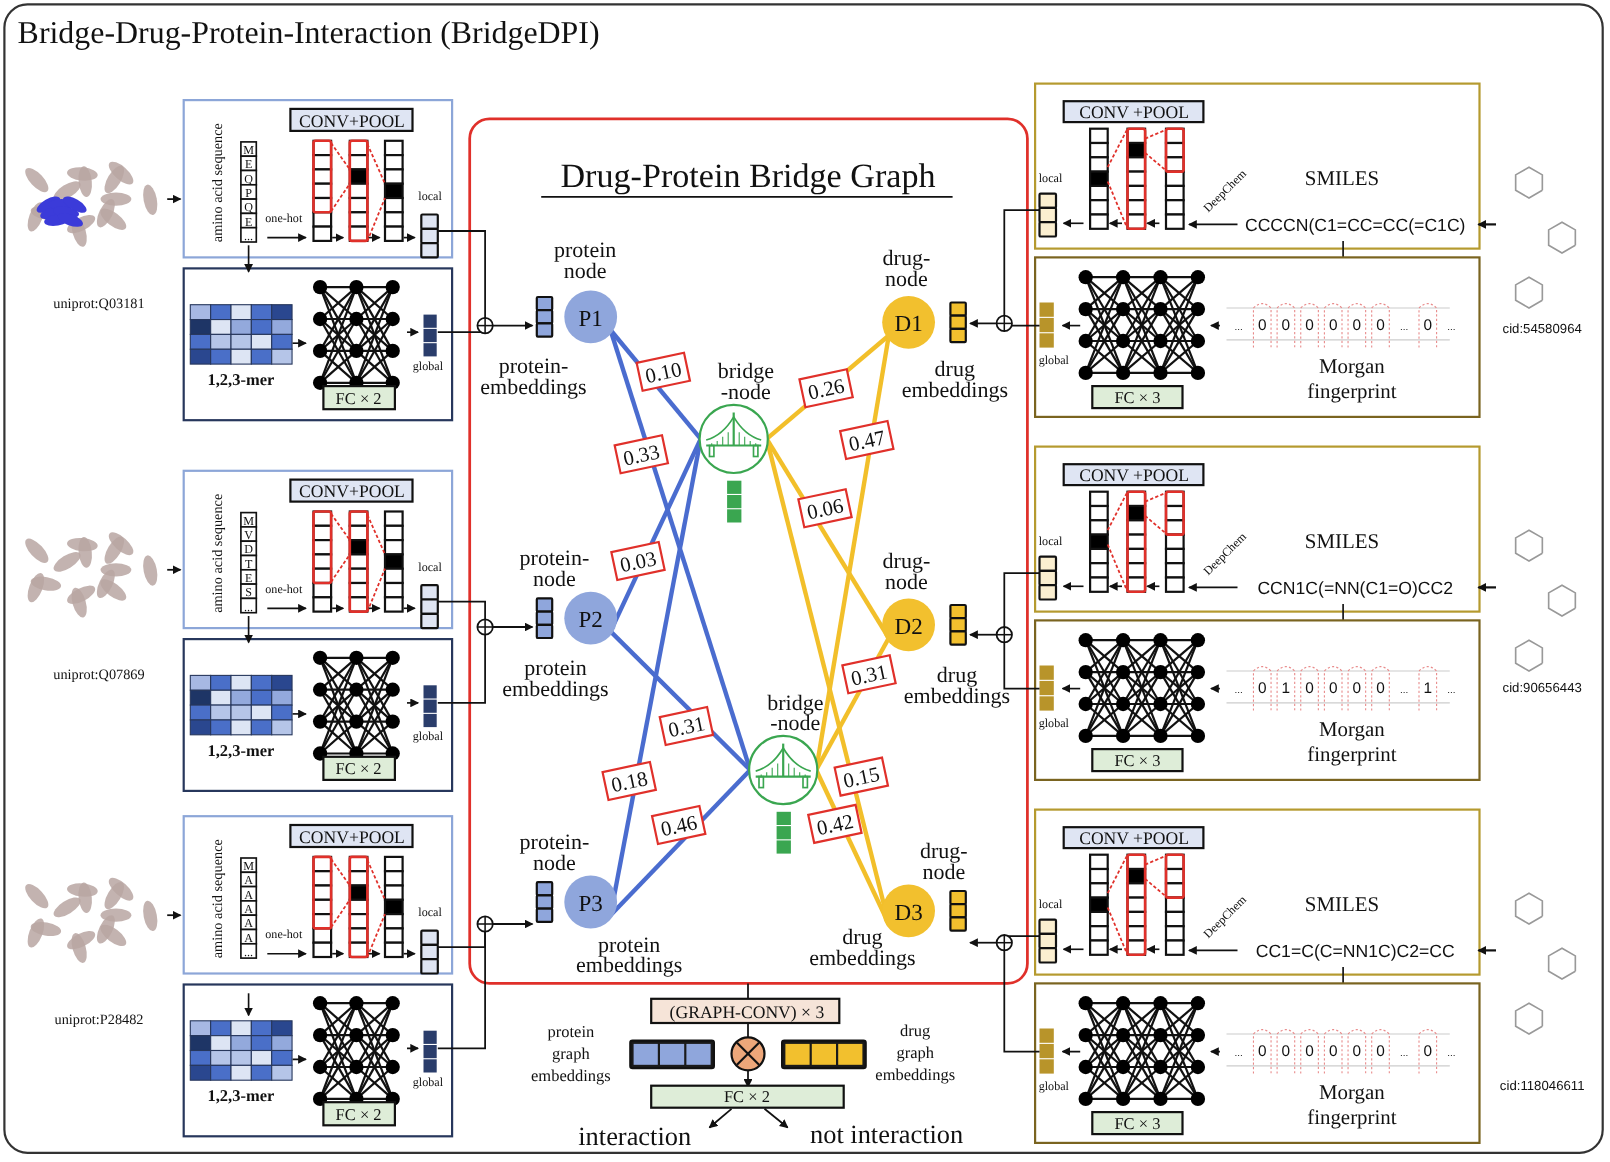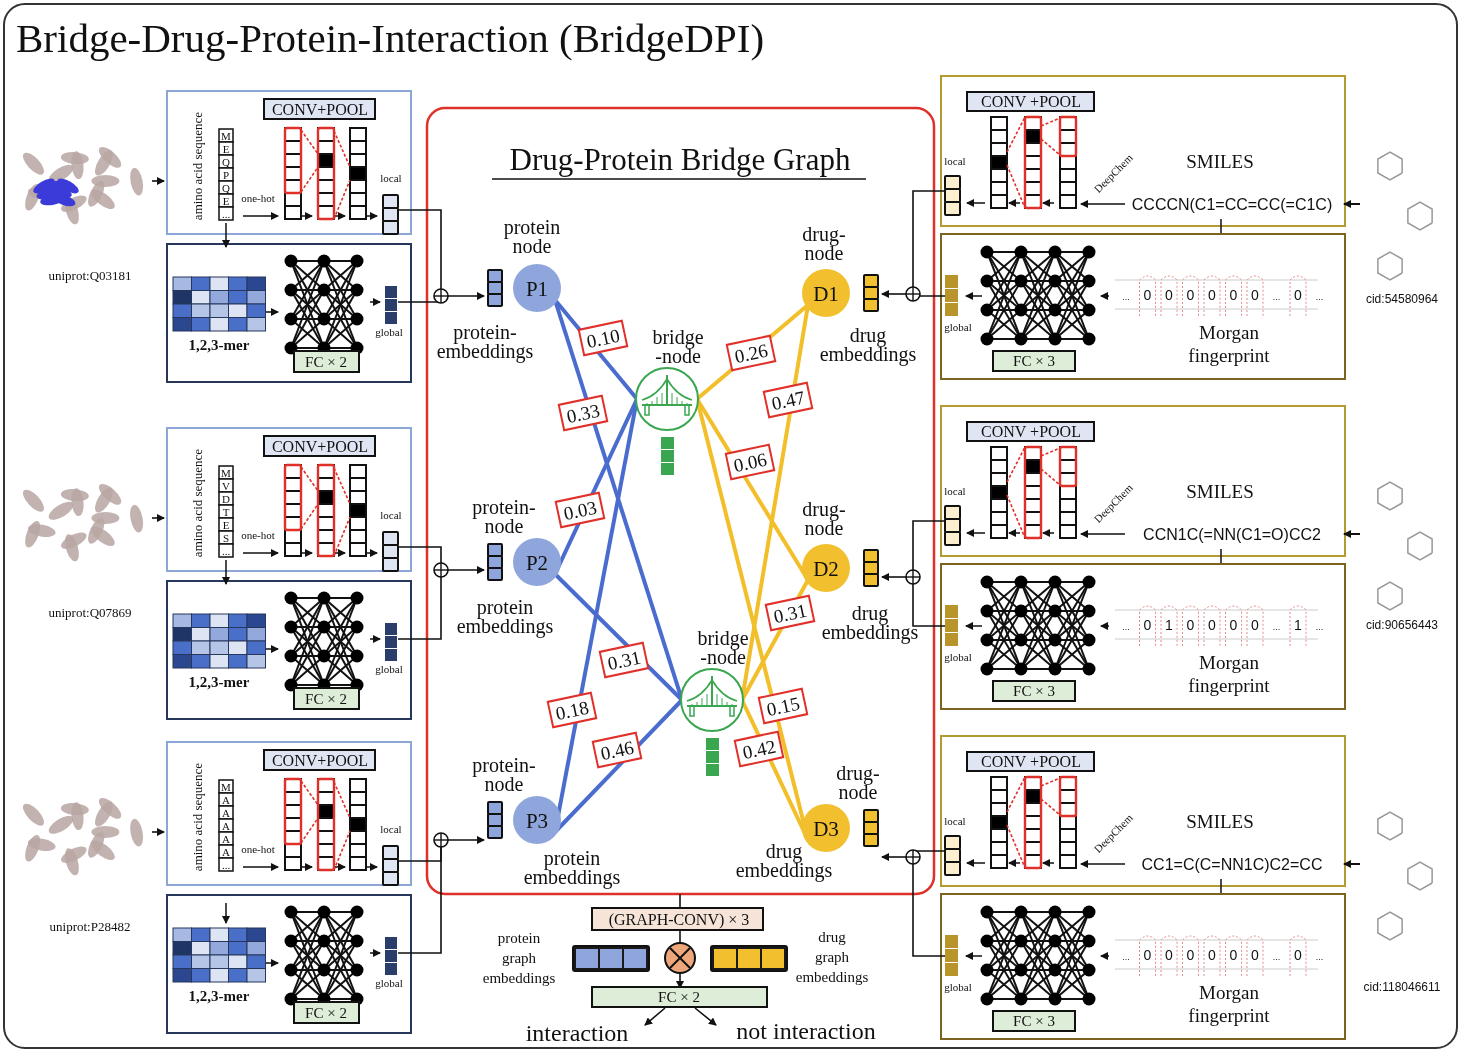--- a/index.html
+++ b/index.html
@@ -1,18 +1,18 @@
 <!DOCTYPE html>
 <html><head>
 <meta charset="utf-8">
 <style>
   html,body{margin:0;padding:0;background:#fff;}
   body{width:1464px;height:1056px;position:relative;overflow:hidden;font-family:"Liberation Serif","DejaVu Serif",serif;color:#111;}
   #frame{position:absolute;left:3px;top:3px;width:1455px;height:1046px;border:2px solid #333;border-radius:22px;box-sizing:border-box;}
-  #title{position:absolute;left:16px;top:14px;font-size:41px;}
+  #title{position:absolute;left:16px;top:14px;font-size:29px;}
   svg#main{position:absolute;left:0;top:0;}
 </style>
 </head>
 <body>
 
 <div id="frame"></div>
 <div id="title">Bridge-Drug-Protein-Interaction (BridgeDPI)</div>
 
 <svg id="main" width="1464" height="1056" viewBox="0 0 1464 1056">
   <defs>

